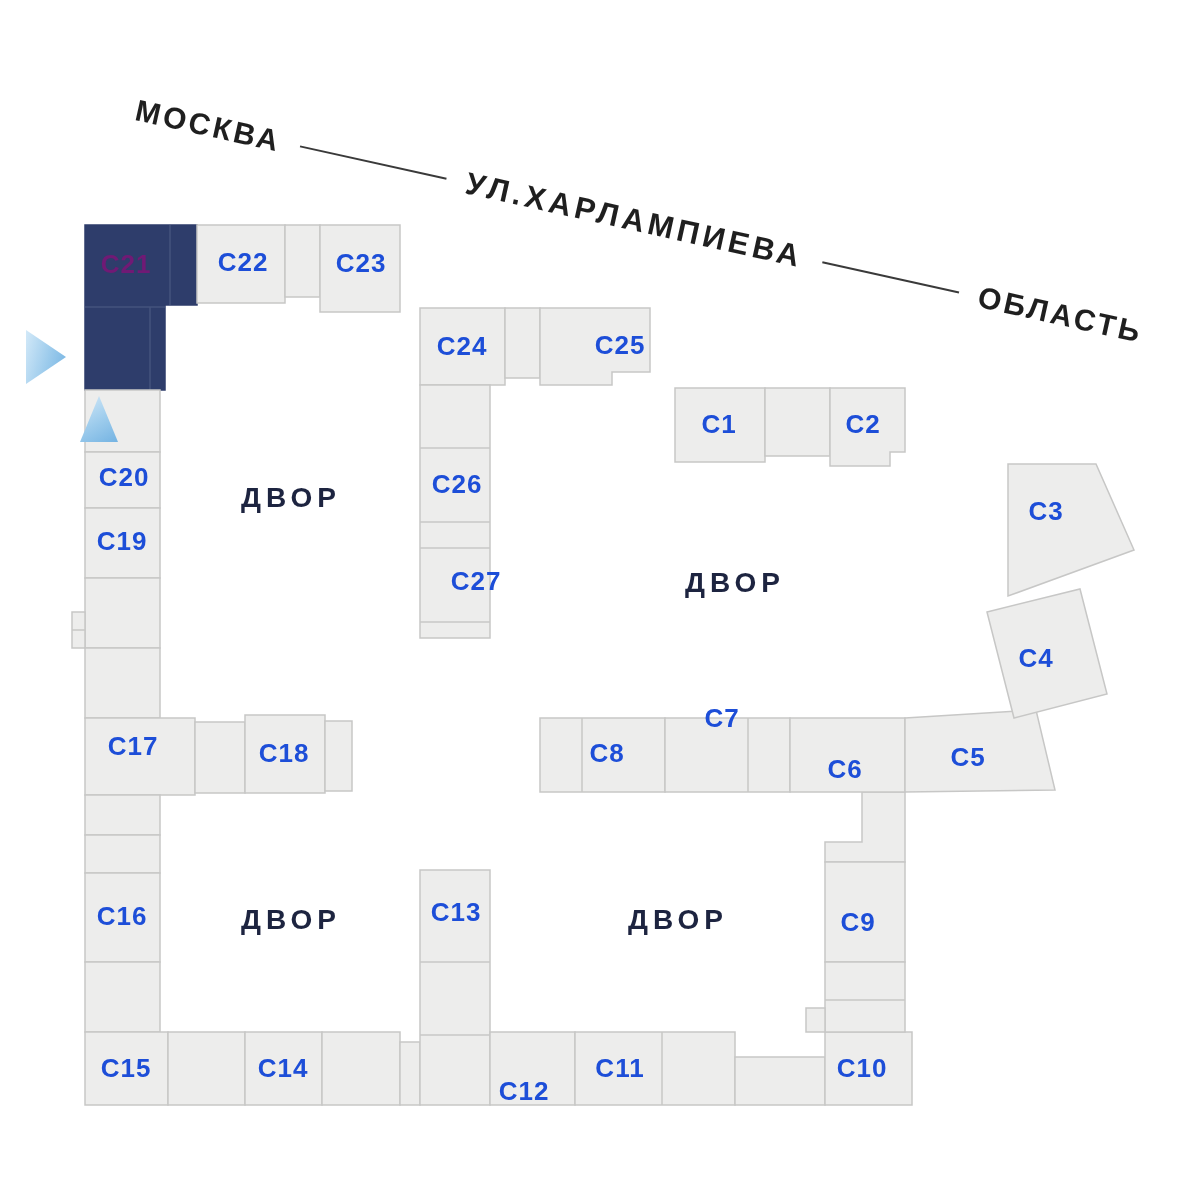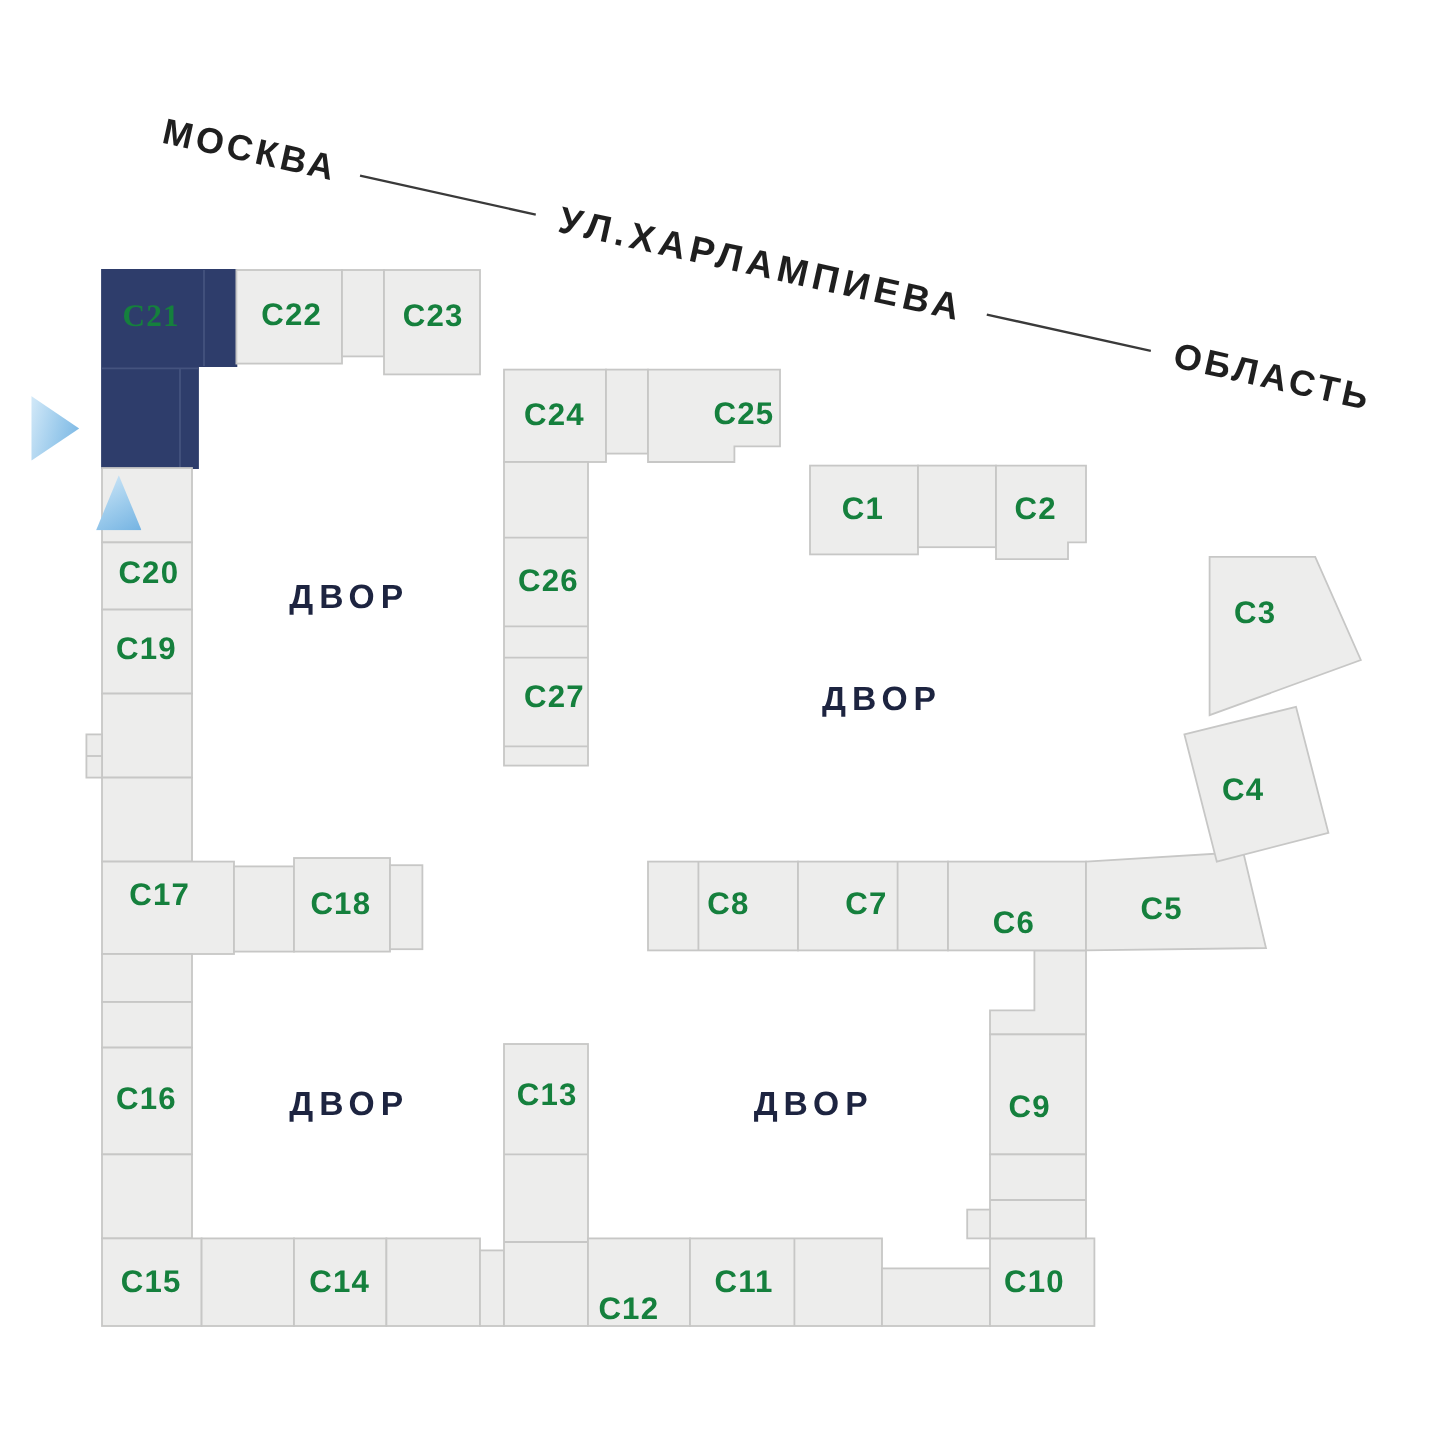--- a/index.html
+++ b/index.html
@@ -6,22 +6,22 @@
   #stage{position:relative;width:1200px;height:1200px;background:#ffffff;overflow:hidden;
          font-family:"Liberation Sans",sans-serif;}
   
   svg{position:absolute;left:0;top:0;}
   .bld{fill:#EDEDEC;stroke:#C7C7C6;stroke-width:1.5;}
   .sel{fill:#2E3D6B;stroke:#2E3D6B;stroke-width:1.5;}
   .seldiv{stroke:#44537E;stroke-width:1.5;fill:none;}
   .div{stroke:#C7C7C6;stroke-width:1.5;fill:none;}
   
   .lbl{position:absolute;transform:translate(-50%,-50%);font-weight:700;font-size:26px;
-       color:#15803d;letter-spacing:1px;white-space:nowrap;pointer-events:none;}
-  .lbl.white{color:#15803d;font-family:Liberation Serif, serif;}
+       color:#1d4ed8;letter-spacing:1px;white-space:nowrap;pointer-events:none;}
+  .lbl.white{color:#701a75;}
   .dvor{position:absolute;transform:translate(-50%,-50%);font-weight:700;font-size:28px;
         color:#1D2440;letter-spacing:5px;white-space:nowrap;}
   
   #street{position:absolute;left:136px;top:88px;height:44px;display:flex;align-items:center;
           gap:20px;transform:rotate(12.5deg);transform-origin:left center;white-space:nowrap;}
   .street-name{font-weight:700;font-size:30px;letter-spacing:3px;color:#1F1F1F;}
   .street-road{font-weight:700;font-size:31px;letter-spacing:4px;color:#1F1F1F;}
   .street-line{height:2px;background:#3A3A3A;}
   .line-a{width:150px;}
   .line-b{width:140px;}
@@ -123,29 +123,29 @@
   <div class="lbl" style="left:284px;top:753px">С18</div>
   <div class="lbl" style="left:122px;top:916px">С16</div>
   <div class="lbl" style="left:126px;top:1068px">С15</div>
   <div class="lbl" style="left:283px;top:1068px">С14</div>
   <div class="lbl" style="left:456px;top:912px">С13</div>
   <div class="lbl" style="left:524px;top:1091px">С12</div>
   <div class="lbl" style="left:620px;top:1068px">С11</div>
   <div class="lbl" style="left:862px;top:1068px">С10</div>
   <div class="lbl" style="left:858px;top:922px">С9</div>
   <div class="lbl" style="left:607px;top:753px">С8</div>
-  <div class="lbl" style="left:722px;top:753px">С7</div>
+  <div class="lbl" style="left:722px;top:718px">С7</div>
   <div class="lbl" style="left:845px;top:769px">С6</div>
   <div class="lbl" style="left:968px;top:757px">С5</div>
   <div class="lbl" style="left:1036px;top:658px">С4</div>
   <div class="lbl" style="left:1046px;top:511px">С3</div>
   <div class="lbl" style="left:462px;top:346px">С24</div>
   <div class="lbl" style="left:620px;top:345px">С25</div>
   <div class="lbl" style="left:457px;top:484px">С26</div>
-  <div class="lbl" style="left:462px;top:581px">С27</div>
+  <div class="lbl" style="left:476px;top:581px">С27</div>
   <div class="lbl" style="left:719px;top:424px">С1</div>
   <div class="lbl" style="left:863px;top:424px">С2</div>
 
   <div class="dvor" style="left:291px;top:498px">ДВОР</div>
   <div class="dvor" style="left:735px;top:583px">ДВОР</div>
   <div class="dvor" style="left:291px;top:920px">ДВОР</div>
   <div class="dvor" style="left:678px;top:920px">ДВОР</div>
 
 </div>
 

